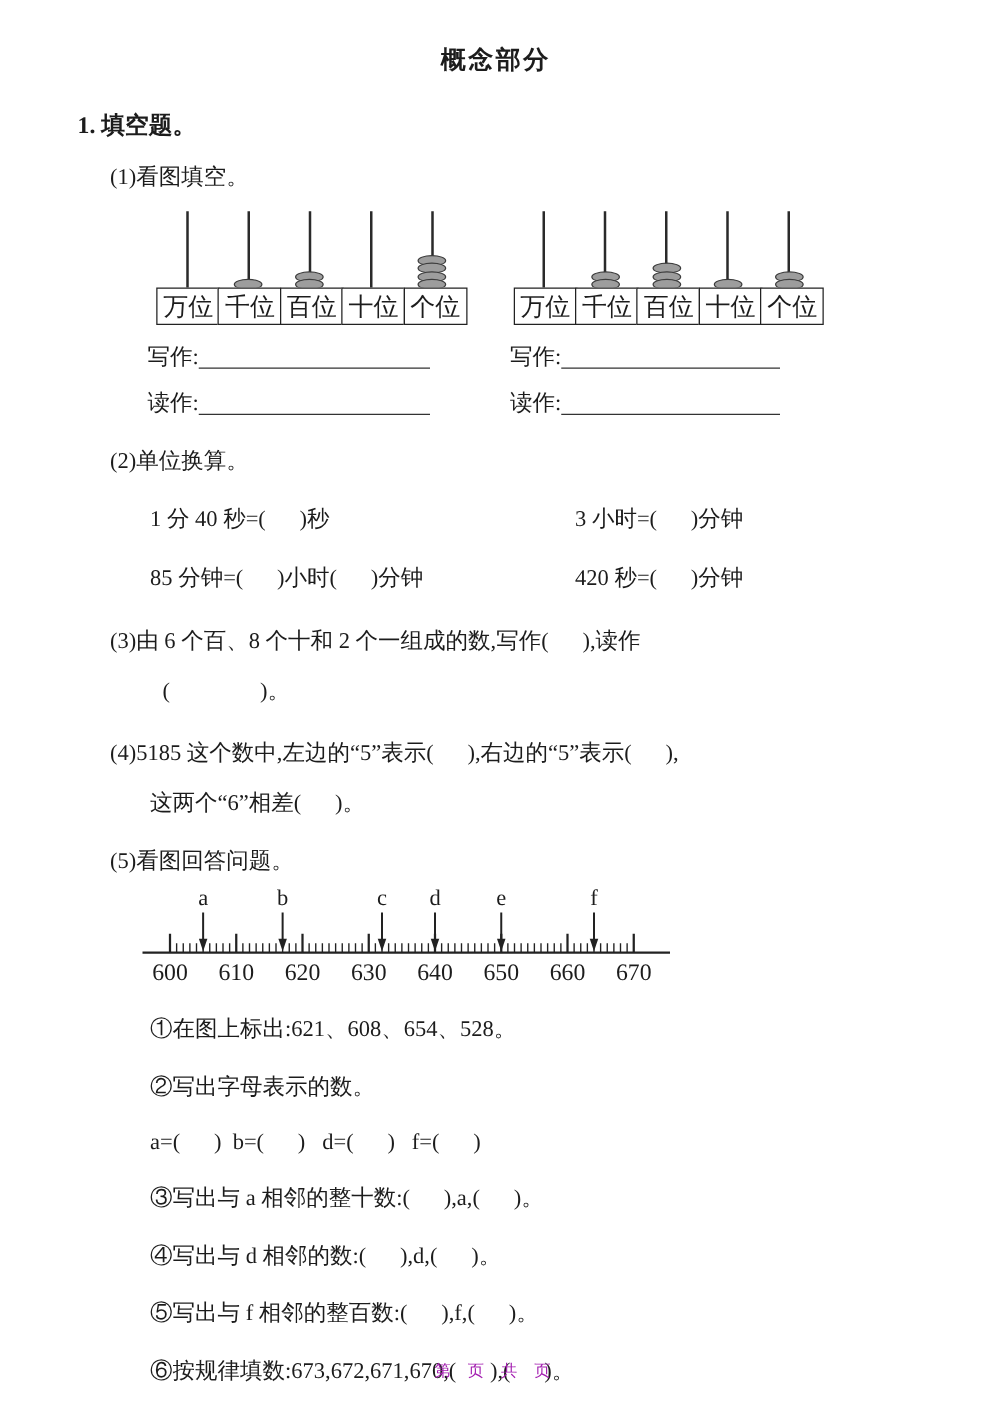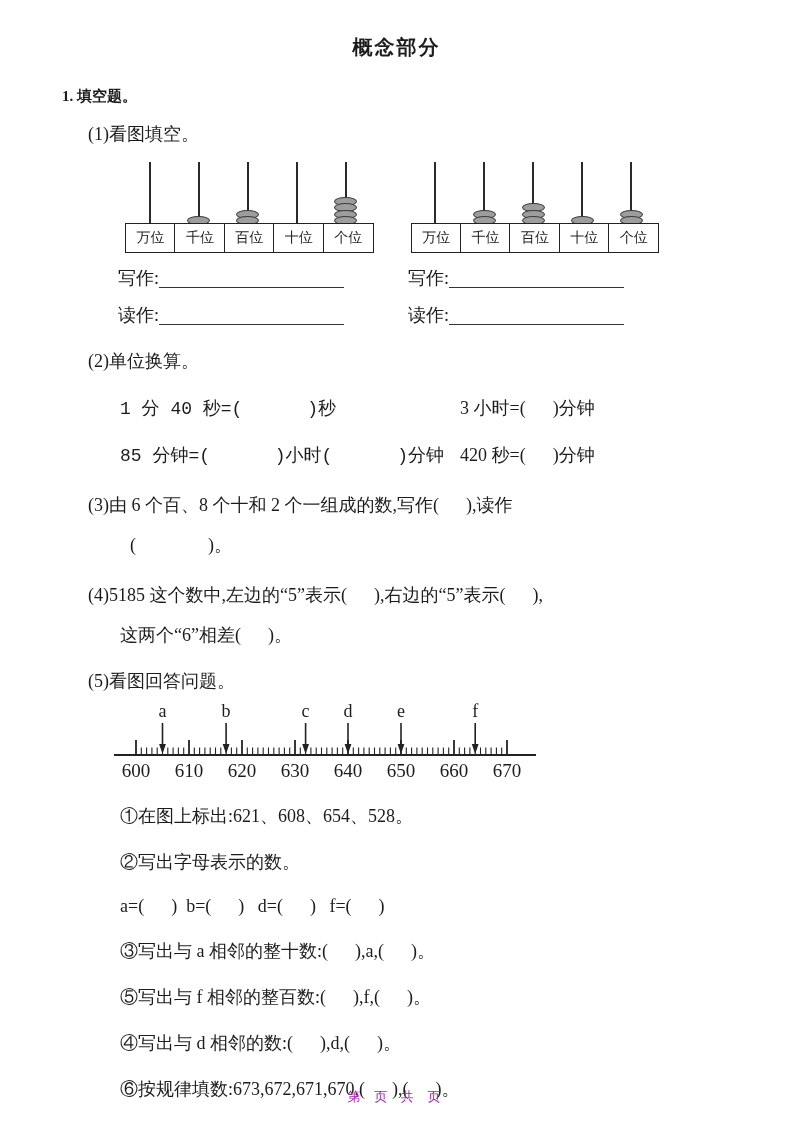--- a/index.html
+++ b/index.html
@@ -2,44 +2,44 @@
 <html><head>
 <meta charset="utf-8">
 <style>
   html,body{margin:0;padding:0;background:#ffffff;}
   .page{
     width:793px;height:1122px;background:#fff;position:relative;overflow:hidden;
     color:#1c1c1c;font-family:"Liberation Serif","DejaVu Serif",serif;font-size:18px;
   }
   .pre{white-space:pre-wrap;}
   .title{padding-top:34px;text-align:center;font-size:20px;font-weight:bold;letter-spacing:2px;}
-  .heading{margin:26px 0 0 62px;font-weight:bold;font-size:15px;}
+  .heading{margin:26px 0 0 62px;font-weight:bold;font-size:19px;}
   .p1label{margin:16px 0 0 88px;}
   
   .abacus-row{margin:14px 0 0 125px;display:flex;gap:37px;}
   .abacus{display:inline-block;}
   .ab-cols{display:flex;height:63px;}
   .ab-col{width:49px;position:relative;}
   .ab-rod{position:absolute;left:50%;transform:translateX(-50%);top:2px;bottom:-1px;width:2px;background:#2a2a2a;}
   .ab-beads{position:absolute;bottom:-2px;left:0;right:0;display:flex;flex-direction:column;align-items:center;}
   .ab-bead{width:23px;height:9px;background:#9d9d9d;border:1.5px solid #3c3c3c;border-radius:50%;margin-top:-2.5px;box-sizing:border-box;}
   .ab-cells{display:flex;position:relative;z-index:2;background:transparent;}
-  .ab-cell{width:49px;height:28px;border:1.6px solid #222;margin-left:-1.6px;display:flex;align-items:center;justify-content:center;font-size:14px;background:#fff;box-sizing:content-box;}
+  .ab-cell{width:49px;height:28px;border:1.6px solid #222;margin-left:-1.6px;display:flex;align-items:center;justify-content:center;font-size:20px;background:#fff;box-sizing:content-box;}
   .ab-cell:first-child{margin-left:0;}
   
   .wr-grid{margin:12px 0 0 118px;}
   .wr-row{display:flex;margin-top:13px;align-items:flex-end;}
   .wr-item{display:flex;align-items:flex-start;}
   .wr-item.left{width:290px;}
   .blank{display:inline-block;border-bottom:1.5px solid #333;height:21px;}
   .w185{width:185px;} .w175{width:175px;}
   
   .p2label{margin:22px 0 0 88px;}
   .conv-row{margin:23px 0 0 120px;display:flex;}
-  .conv-left{min-width:340px;font-family:Liberation Mono, monospace;}
+  .conv-left{min-width:340px;}
   
   .pline{margin:26px 0 0 88px;}
   .pline.cont3{margin:16px 0 0 130px;}
   .pline.cont4{margin:16px 0 0 120px;}
   .p5label{margin:22px 0 0 88px;}
   .numline-wrap{margin:10px 0 0 112px;}
   .sub{margin:22px 0 0 120px;}
   .sub.first{margin-top:14px;}
   svg text{font-family:"Liberation Serif","DejaVu Serif",serif;fill:#1c1c1c;}
   .footer{position:absolute;bottom:16px;left:0;width:100%;text-align:center;
@@ -284,18 +284,18 @@
         <line x1="363.2" y1="20" x2="363.2" y2="42" stroke="#222" stroke-width="1.6"></line>
         <polygon points="359.8,41 366.59999999999997,41 363.2,51" fill="#222"></polygon>
         <text x="363.2" y="14" text-anchor="middle" font-size="18">f</text>
       </svg>
   </div>
 
   <div class="sub first pre">①在图上标出:621、608、654、528。</div>
   <div class="sub pre">②写出字母表示的数。</div>
   <div class="sub pre">a=(      )  b=(      )   d=(      )   f=(      )</div>
   <div class="sub pre">③写出与 a 相邻的整十数:(      ),a,(      )。</div>
+  <div class="sub pre">④写出与 d 相邻的数:(      ),d,(      )。</div>
   <div class="sub pre">⑤写出与 f 相邻的整百数:(      ),f,(      )。</div>
-  <div class="sub pre">④写出与 d 相邻的数:(      ),d,(      )。</div>
   <div class="sub pre">⑥按规律填数:673,672,671,670,(      ),(      )。</div>
 
   <div class="footer">第 页 共 页</div>
 </div>
 
 </body></html>

